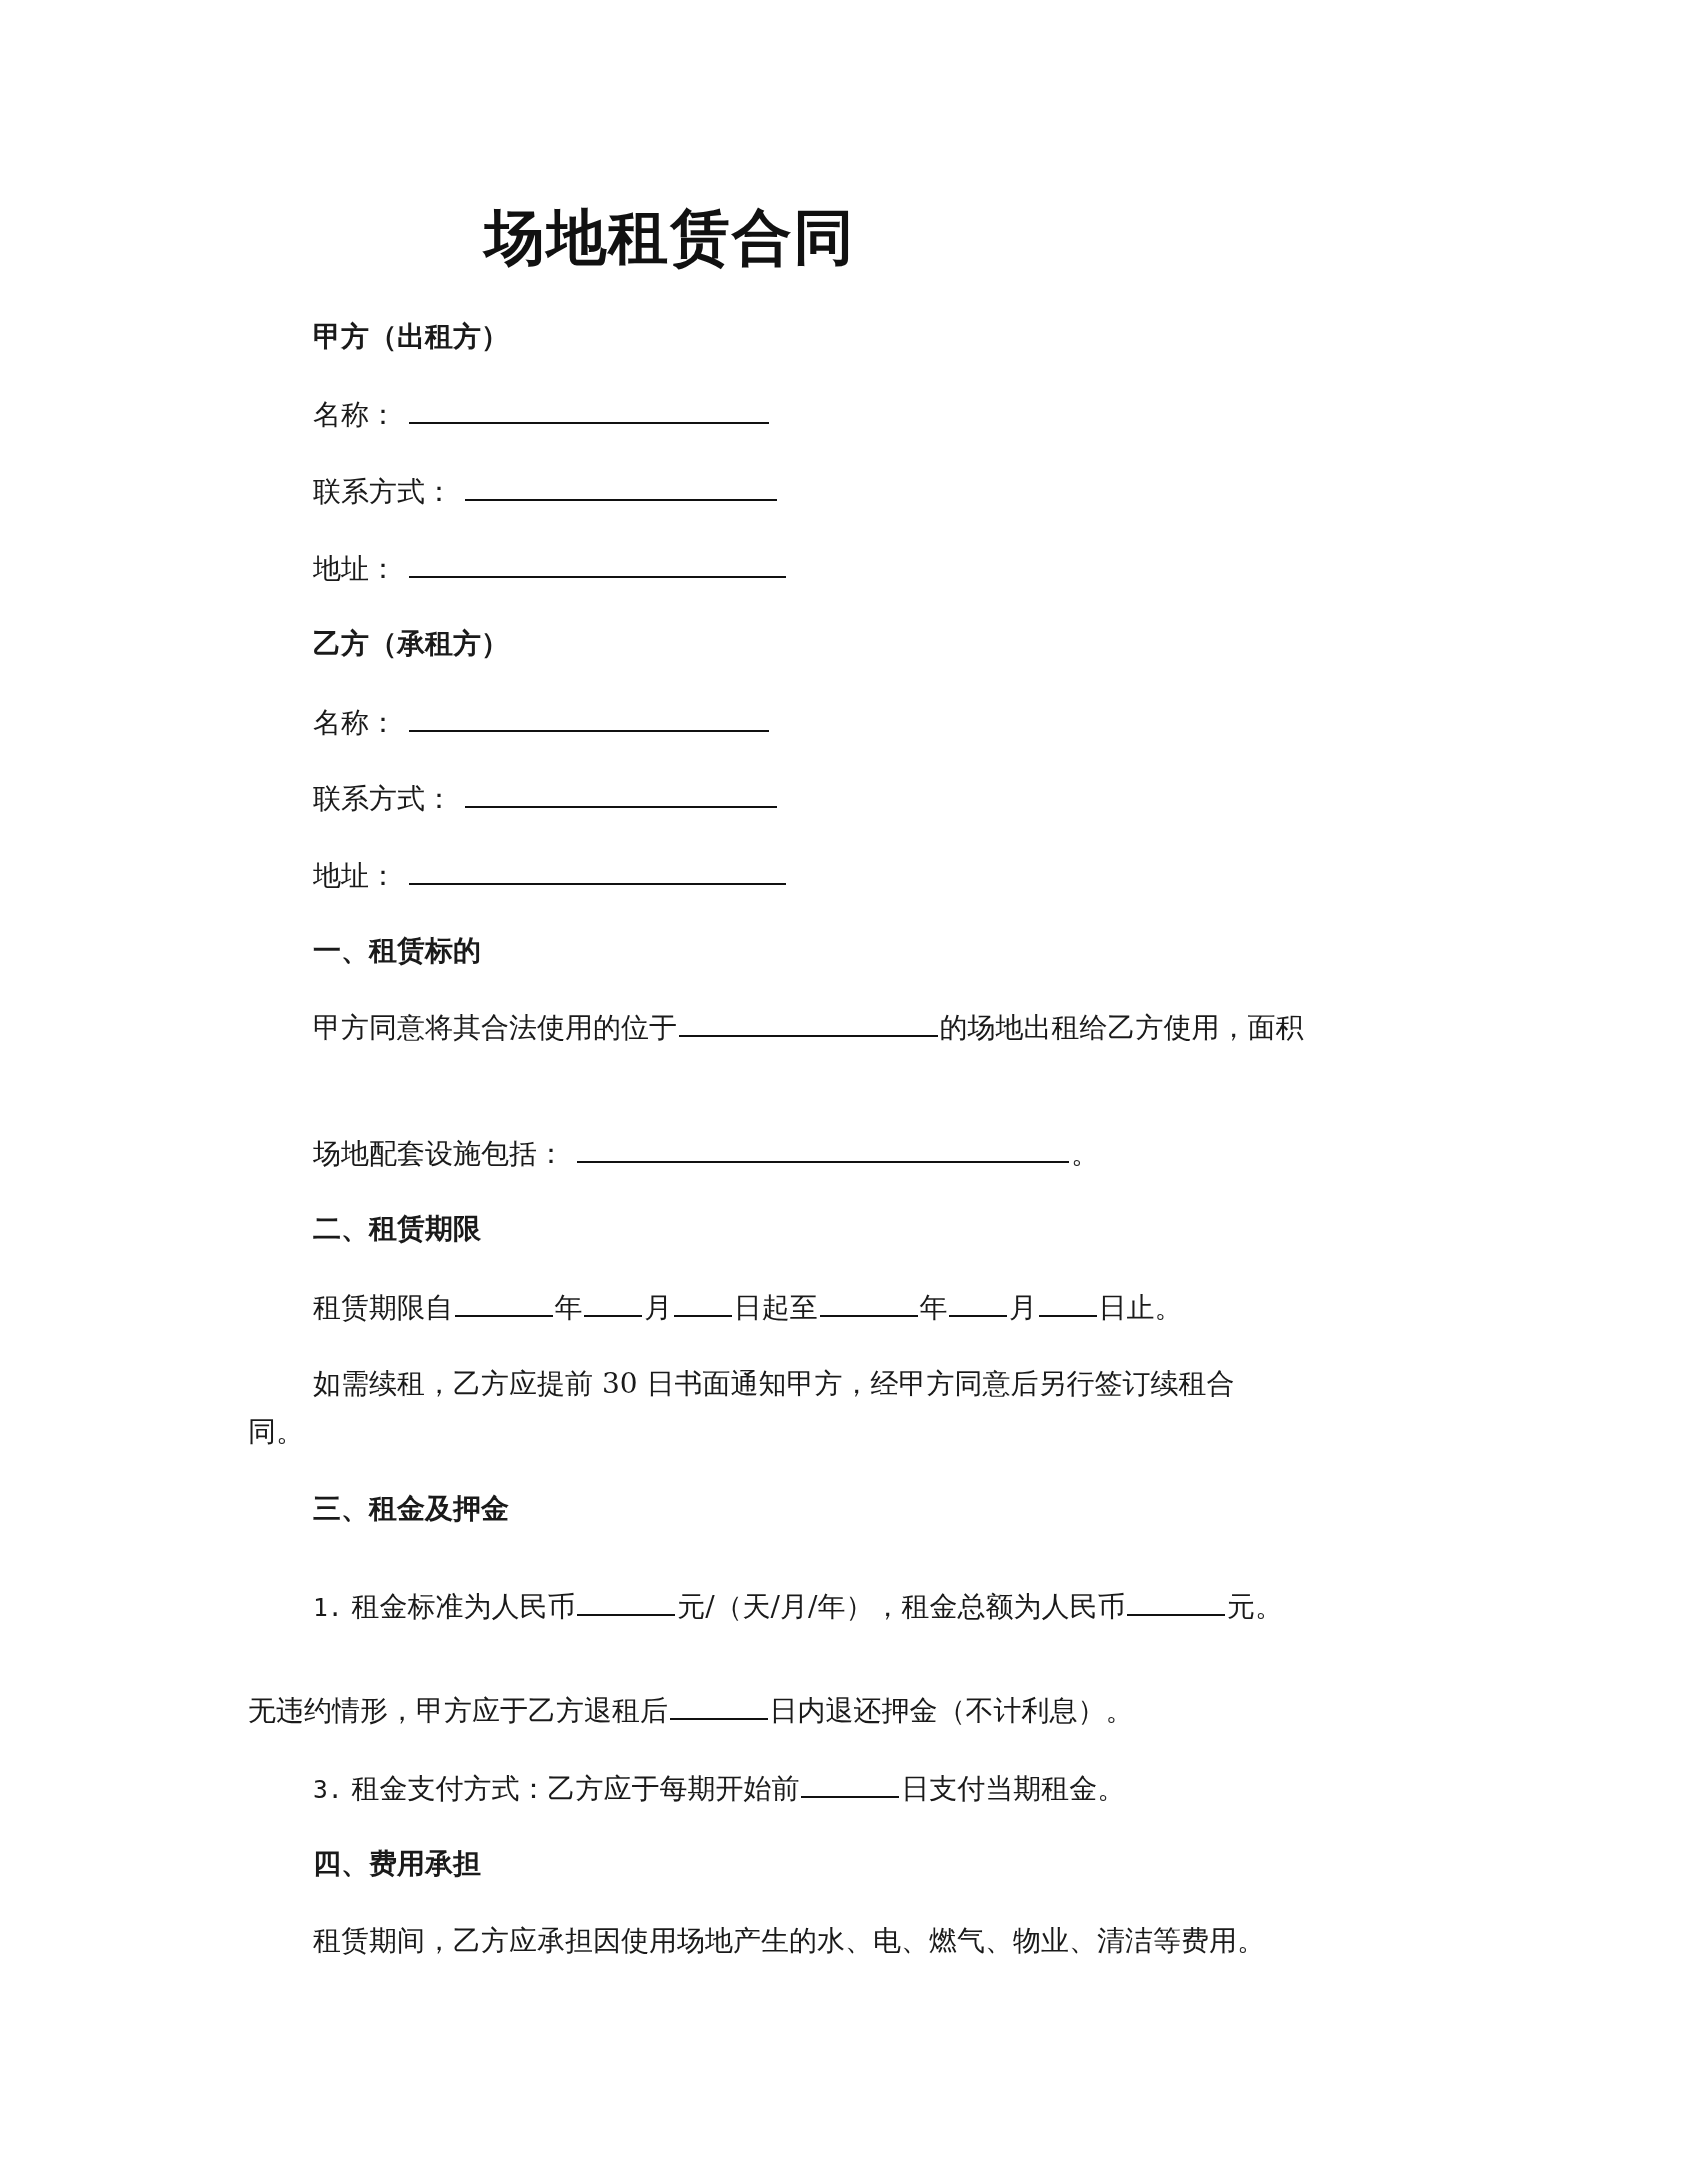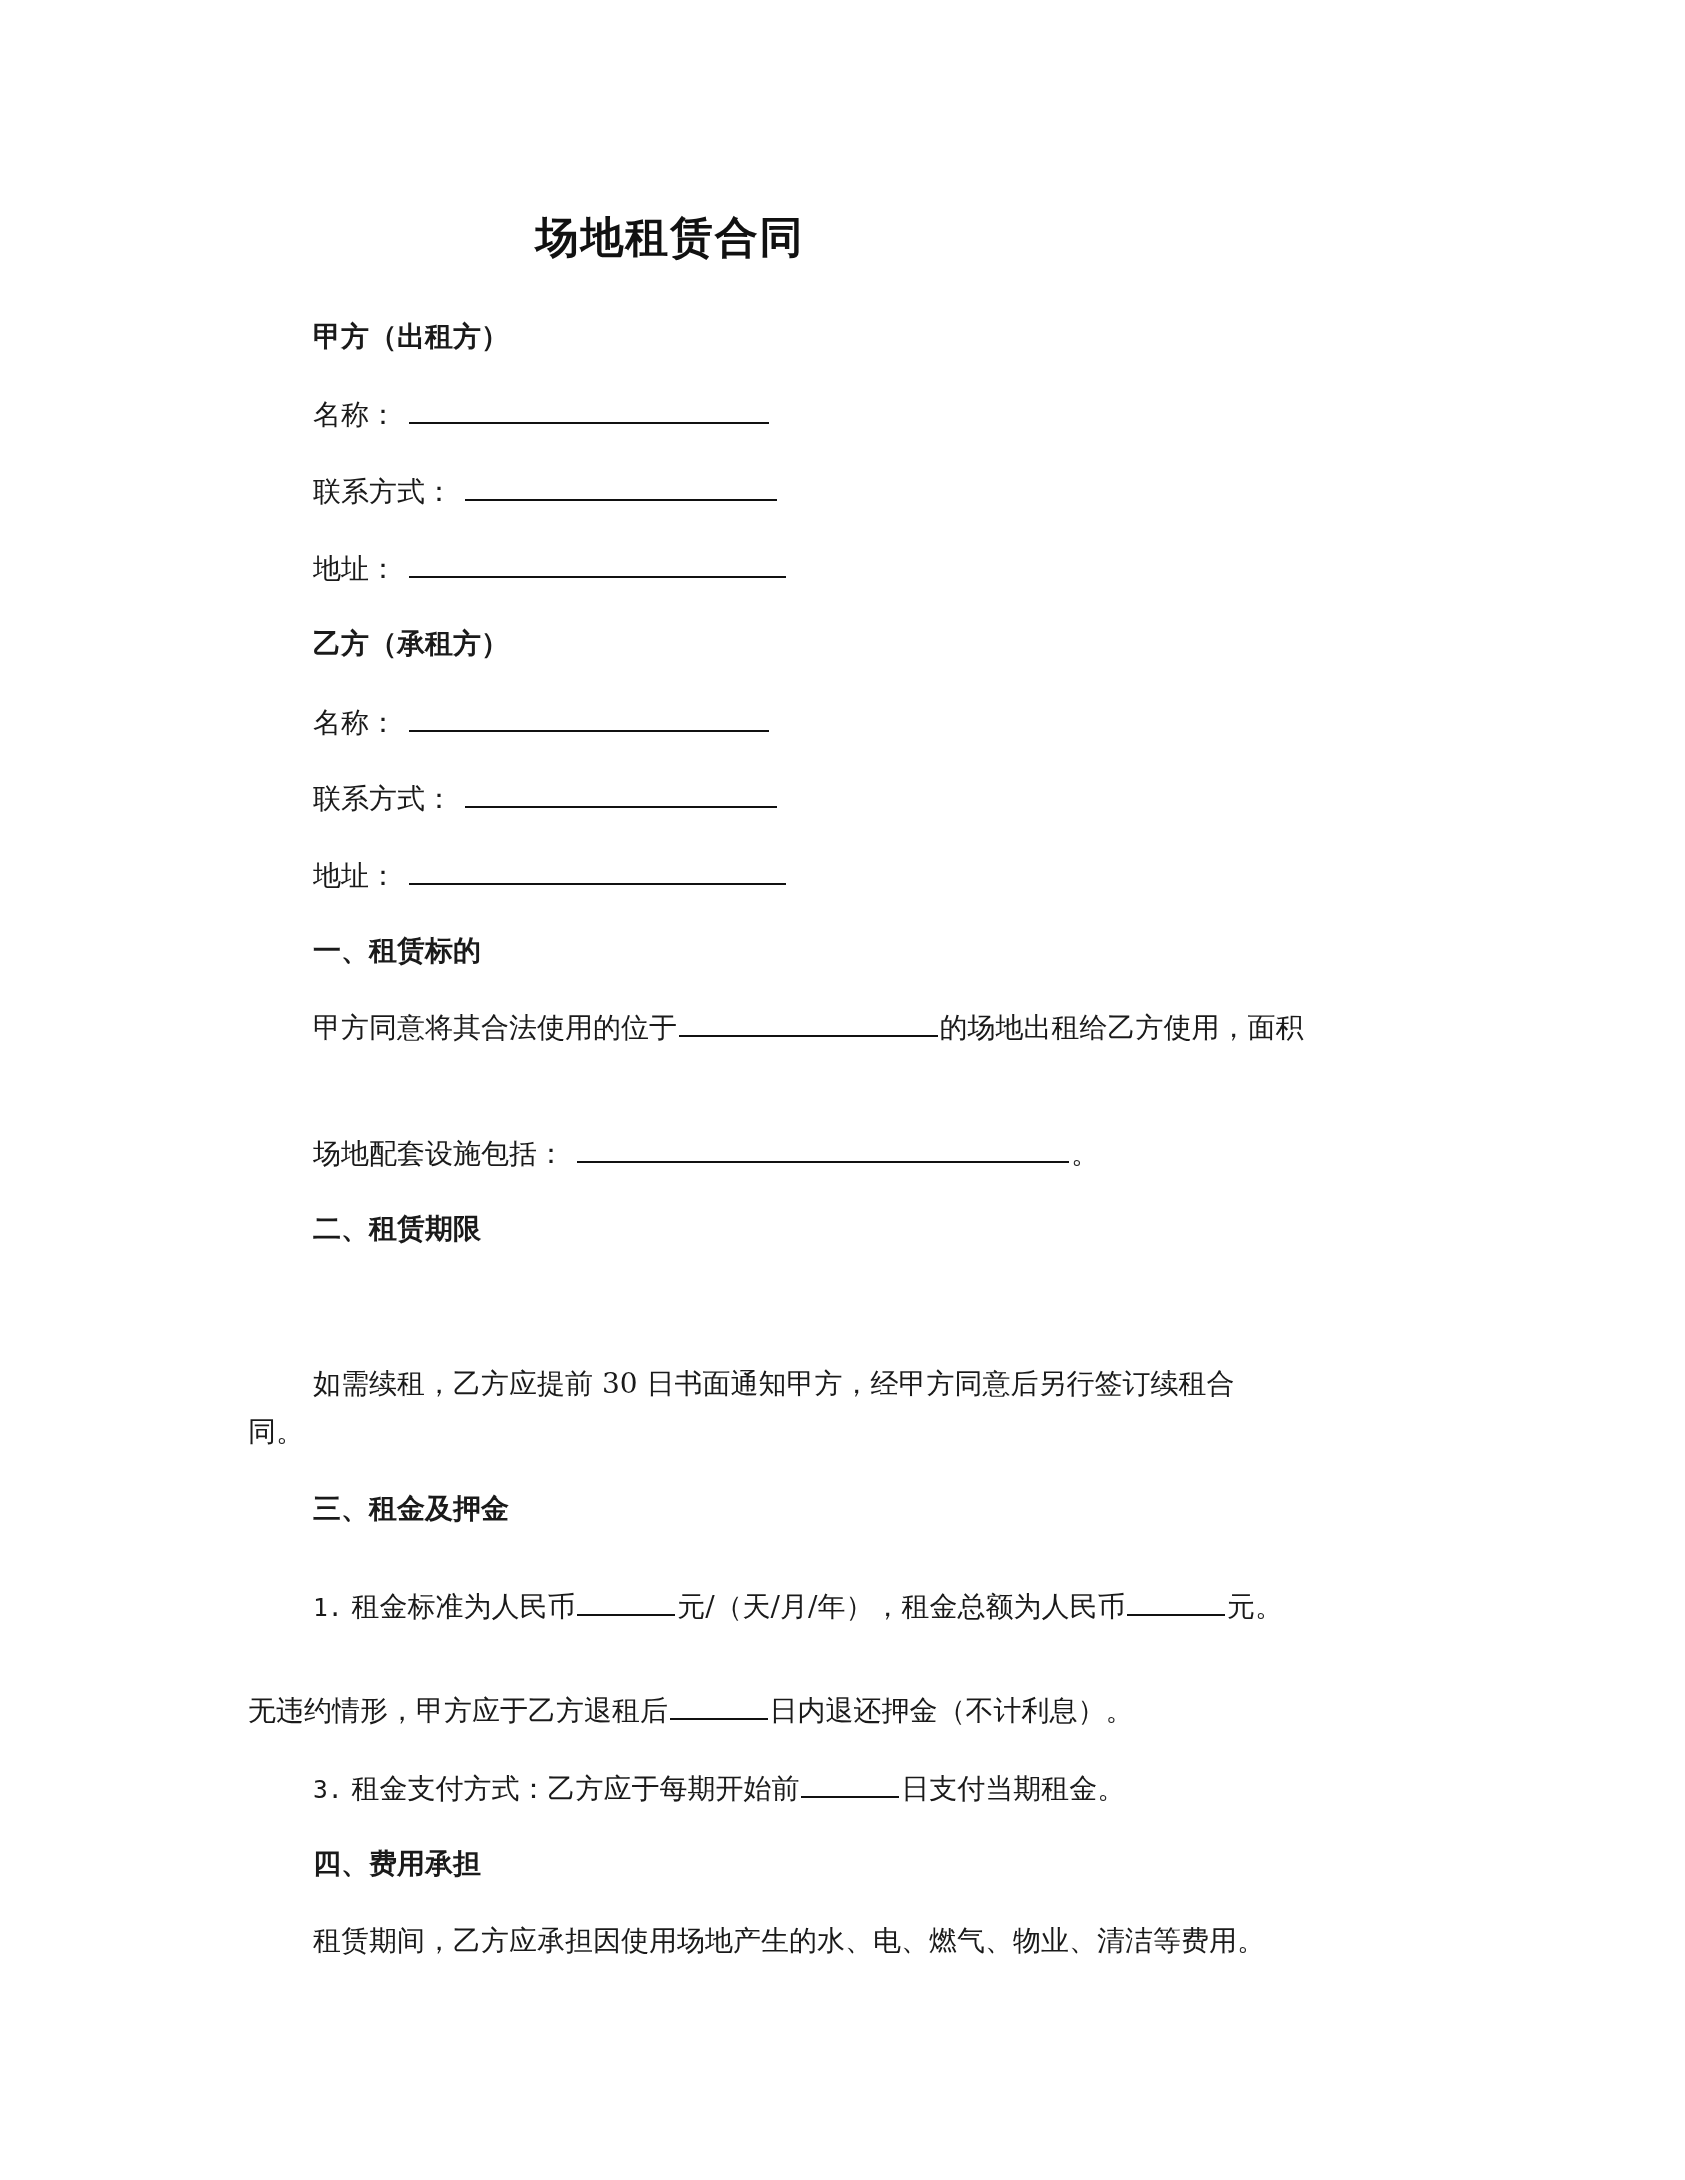--- a/index.html
+++ b/index.html
@@ -1,20 +1,20 @@
 <!DOCTYPE html>
 <html style="font-size:14px"><head>
 <meta charset="utf-8">
 <style>
   html, body { margin: 0; padding: 0; background: #ffffff; }
   body { width: 1685px; height: 2180px; position: relative; overflow: hidden;
          font-family: "DejaVu Serif", "Liberation Serif", serif; color: #1a1a1a; }
   .page { position: absolute; left: 0; top: 0; width: 1685px; height: 2180px; }
   .title { position: absolute; left: 0; width: 1340px; top: 200px; text-align: center;
-           font-size: 43px; font-weight: bold; line-height: 74px; letter-spacing: 1.8px; color: #111; }
+           font-size: 60px; font-weight: bold; line-height: 74px; letter-spacing: 1.8px; color: #111; }
   .line { position: absolute; font-size: 28px; line-height: 35px; white-space: nowrap; }
   .indent { left: 313px; text-align: right; }
   .flush { left: 248px; }
   .bold { font-weight: bold; }
   .blank { display: inline-block; border-bottom: 2.6px solid #111; height: 26px; vertical-align: baseline; margin: 0 1.8px; }
   .b-name { width: 360px; margin-left: 12.3px; }
   .b-contact { width: 312px; margin-left: 12.3px; }
   .b-addr { width: 377px; margin-left: 12.3px; }
   .b-loc { width: 259px; }
   .b-area { width: 104px; }
@@ -57,20 +57,23 @@
 
   <div class="line indent bold" style="top:933px">一、租赁标的</div>
   <div class="line indent" style="top:1009px">
     <span>甲方同意将其合法使用的位于</span><span class="blank b-loc"></span><span>的场地出租给乙方使用，面积</span>
   </div>
   <div class="line indent" style="top:1135px">
     <span>场地配套设施包括：</span><span class="blank b-fac"></span><span>。</span>
   </div>
 
   <div class="line indent bold" style="top:1211px">二、租赁期限</div>
+  <div class="line indent" style="top:1289px">
+    <span>租赁期限自</span><span class="blank b-y"></span><span>年</span><span class="blank b-md"></span><span>月</span><span class="blank b-md"></span><span>日起至</span><span class="blank b-y"></span><span>年</span><span class="blank b-md"></span><span>月</span><span class="blank b-md"></span><span>日止。</span>
+  </div>
   <div class="line indent" style="top:1366px">如需续租，乙方应提前 30 日书面通知甲方，经甲方同意后另行签订续租合</div>
   <div class="line flush" style="top:1414px">同。</div>
 
   <div class="line indent bold" style="top:1491px">三、租金及押金</div>
   <div class="line indent" style="top:1588px">
     <span class="num">1.</span>&nbsp;<span>租金标准为人民币</span><span class="blank b-money"></span><span>元/（天/月/年），租金总额为人民币</span><span class="blank b-money"></span><span>元。</span>
   </div>
   <div class="line flush" style="top:1692px">
     <span>无违约情形，甲方应于乙方退租后</span><span class="blank b-days"></span><span>日内退还押金（不计利息）。</span>
   </div>

